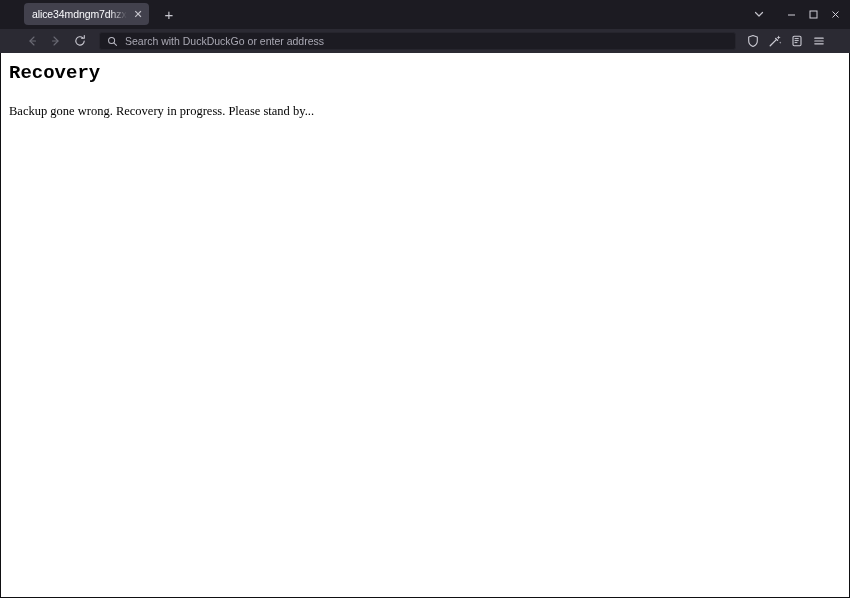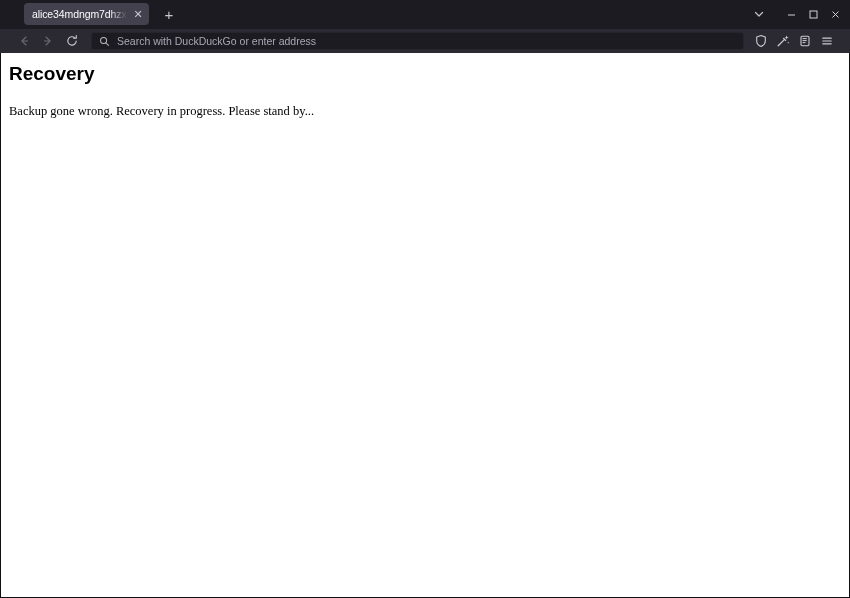--- a/index.html
+++ b/index.html
@@ -118,21 +118,21 @@
   }
   .win-btn.close { margin-right: 4px; }
 
   
   .nav-toolbar {
     height: 25px;
     flex: 0 0 25px;
     background: #2b2a33;
     display: flex;
     align-items: center;
-    padding: 0 12px;
+    padding: 0 20px;
     box-sizing: border-box;
     border-top: 1px solid #1c1b22;
   }
 
   .nav-btn {
     width: 24px;
     height: 21px;
     display: flex;
     align-items: center;
     justify-content: center;
@@ -197,21 +197,21 @@
     background: #ffffff;
     overflow: hidden;
     padding: 6px 8px 0 8px;
     box-sizing: border-box;
     border-left: 1px solid #0f0f12;
     border-right: 1px solid #0f0f12;
     border-bottom: 1px solid #0f0f12;
   }
 
   .page-heading {
-    font-family: Liberation Sans, sans-serif;
+    font-family: Liberation Mono, monospace;
     font-weight: bold;
     font-size: 19px;
     color: #000000;
     margin: 4px 0 0 0;
     line-height: 1.15;
   }
 
   .page-paragraph {
     font-family: Liberation Serif, serif;
     font-size: 12.5px;

